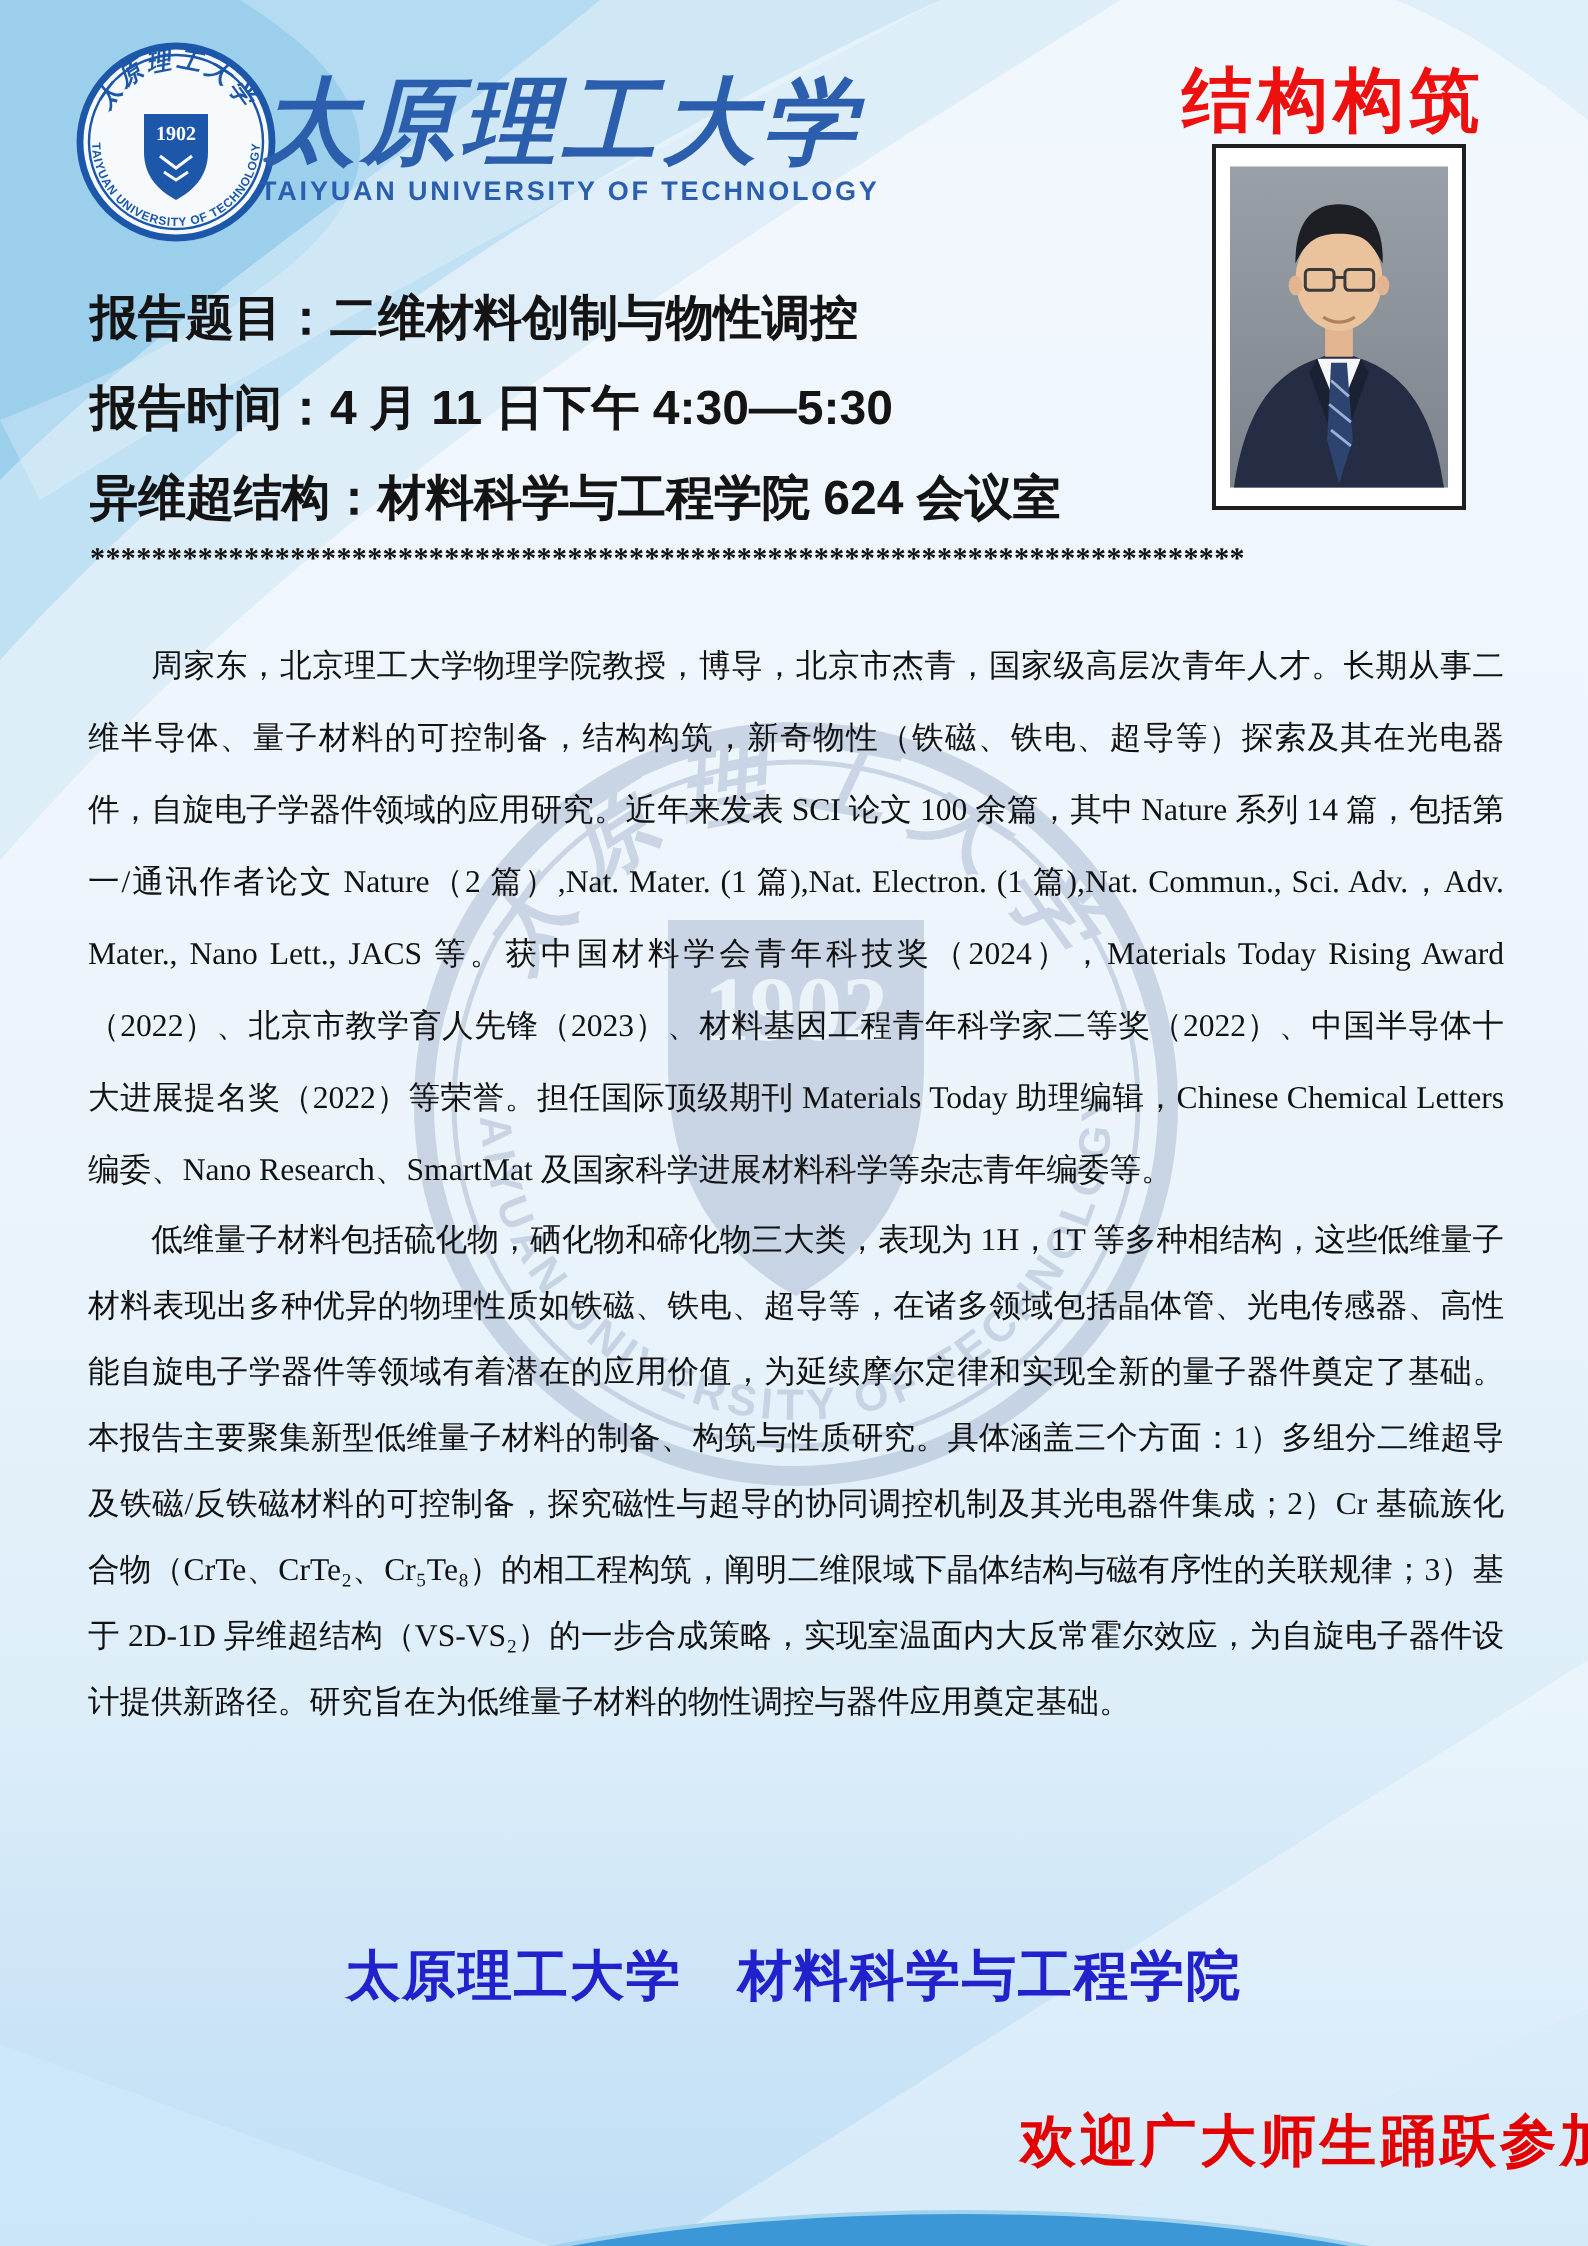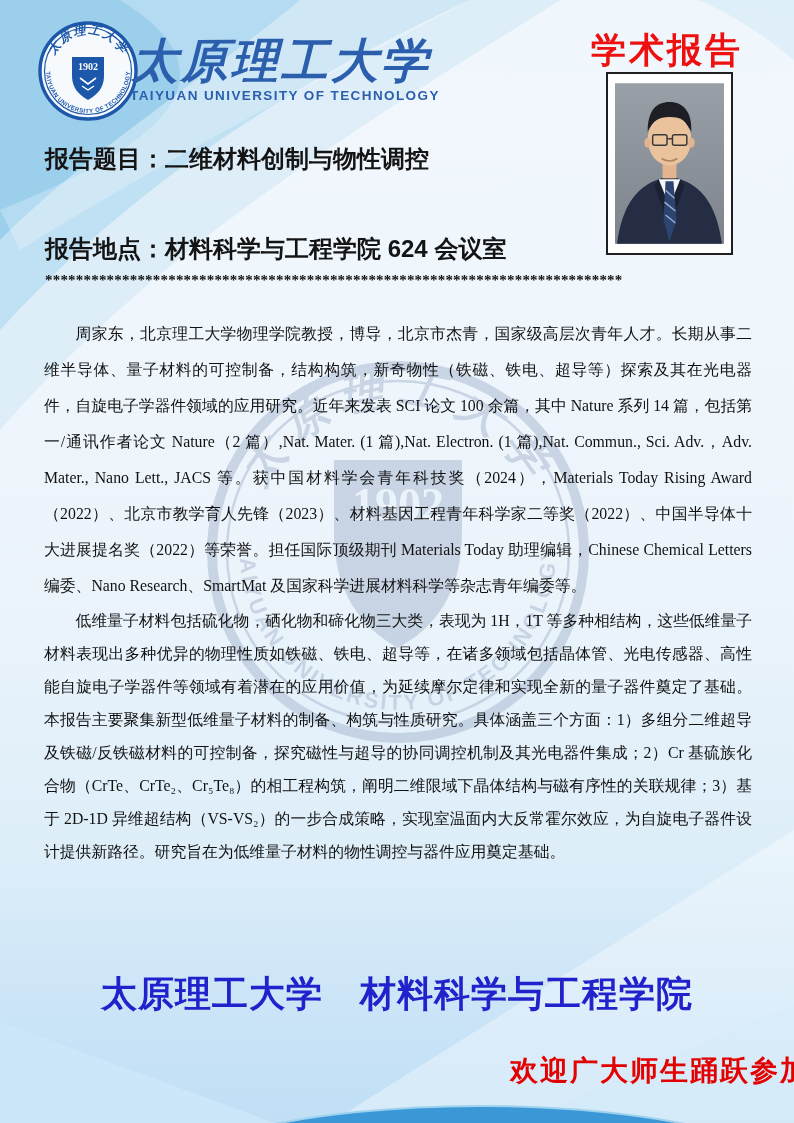--- a/index.html
+++ b/index.html
@@ -50,21 +50,21 @@
   .body-para{
     position:absolute;left:44px;width:708px;margin:0;
     font-size:15.8px;text-align:justify;text-justify:inter-ideograph;
     text-indent:2em;color:#121212;
   }
   .para-speaker{top:316px;height:292px;line-height:36px;}
   .para-abstract{top:604px;height:272px;line-height:33px;}
   .college{
     position:absolute;left:0;top:970px;width:794px;text-align:center;
     font-family:"Liberation Sans","DejaVu Sans",sans-serif;
-    font-size:36px;font-weight:bold;color:#2222cc;letter-spacing:1px;white-space:nowrap;
+    font-size:27px;font-weight:bold;color:#2222cc;letter-spacing:1px;white-space:nowrap;
   }
   .welcome{
     position:absolute;left:16px;top:1052px;width:794px;text-align:right;
     font-size:28px;font-weight:bold;color:#e30000;letter-spacing:2px;white-space:nowrap;
   }
 </style>
 </head>
 <body>
 
 <div class="page">
@@ -115,21 +115,21 @@
       <textPath href="#logoBotArc" startOffset="50%" text-anchor="middle">TAIYUAN UNIVERSITY OF TECHNOLOGY</textPath>
     </text>
     <path d="M 35,37 L 67,37 L 67,56 C 67,68 60,75 51,80 C 42,75 35,68 35,56 Z" fill="#1d57a9"></path>
     <text x="51" y="50" text-anchor="middle" font-size="10" font-weight="bold" fill="#ffffff">1902</text>
     <path d="M43,58 L51,64 L59,58" stroke="#ffffff" stroke-width="1.6" fill="none"></path>
     <path d="M45,66 L51,70 L57,66" stroke="#ffffff" stroke-width="1.4" fill="none"></path>
   </svg>
 
   <div class="brand-cn">太原理工大学</div>
   <div class="brand-en">TAIYUAN UNIVERSITY OF TECHNOLOGY</div>
-  <div class="badge">学术报告</div>
+  <div class="badge">结构构筑</div>
 
   <div class="photo">
     <svg width="109" height="163" viewBox="0 0 110 162">
       <defs>
         <linearGradient id="photoBg" x1="0" y1="0" x2="0" y2="1">
           <stop offset="0" stop-color="#9aa0a7"></stop>
           <stop offset="1" stop-color="#7e848c"></stop>
         </linearGradient>
       </defs>
       <rect x="0" y="0" width="110" height="162" fill="url(#photoBg)"></rect>
@@ -155,22 +155,25 @@
       <rect x="38" y="52" width="14.5" height="10.5" rx="2" fill="none" stroke="#3a3a3a" stroke-width="1.5"></rect>
       <rect x="58" y="52" width="14.5" height="10.5" rx="2" fill="none" stroke="#3a3a3a" stroke-width="1.5"></rect>
       <line x1="52.5" y1="56" x2="58" y2="56" stroke="#3a3a3a" stroke-width="1.5"></line>
       <path d="M 47,76 Q 55,81 63,76" stroke="#b08060" stroke-width="1.6" fill="none"></path>
     </svg>
   </div>
 
   <div class="info-row" style="top:143px">
     <span>报告题目：</span><span>二维材料创制与物性调控</span>
   </div>
+  <div class="info-row" style="top:188px">
+    <span>报告时间：</span><span>4 月 11 日下午 4:30—5:30</span>
+  </div>
   <div class="info-row" style="top:233px">
-    <span>报告地点：</span><span>材料科学与工程学院 624 会议室</span>
+    <span>异维超结构：</span><span>材料科学与工程学院 624 会议室</span>
   </div>
 
   <div class="divider">***************************************************************************</div>
 
   <p class="body-para para-speaker">周家东，北京理工大学物理学院教授，博导，北京市杰青，国家级高层次青年人才。长期从事二维半导体、量子材料的可控制备，结构构筑，新奇物性（铁磁、铁电、超导等）探索及其在光电器件，自旋电子学器件领域的应用研究。近年来发表 SCI 论文 100 余篇，其中 Nature 系列 14 篇，包括第一/通讯作者论文 Nature（2 篇）,Nat. Mater. (1 篇),Nat. Electron. (1 篇),Nat. Commun., Sci. Adv.，Adv. Mater., Nano Lett., JACS 等。获中国材料学会青年科技奖（2024），Materials Today Rising Award（2022）、北京市教学育人先锋（2023）、材料基因工程青年科学家二等奖（2022）、中国半导体十大进展提名奖（2022）等荣誉。担任国际顶级期刊 Materials Today 助理编辑，Chinese Chemical Letters 编委、Nano Research、SmartMat 及国家科学进展材料科学等杂志青年编委等。</p>
 
   <p class="body-para para-abstract">低维量子材料包括硫化物，硒化物和碲化物三大类，表现为 1H，1T 等多种相结构，这些低维量子材料表现出多种优异的物理性质如铁磁、铁电、超导等，在诸多领域包括晶体管、光电传感器、高性能自旋电子学器件等领域有着潜在的应用价值，为延续摩尔定律和实现全新的量子器件奠定了基础。本报告主要聚集新型低维量子材料的制备、构筑与性质研究。具体涵盖三个方面：1）多组分二维超导及铁磁/反铁磁材料的可控制备，探究磁性与超导的协同调控机制及其光电器件集成；2）Cr 基硫族化合物（CrTe、CrTe₂、Cr₅Te₈）的相工程构筑，阐明二维限域下晶体结构与磁有序性的关联规律；3）基于 2D-1D 异维超结构（VS-VS₂）的一步合成策略，实现室温面内大反常霍尔效应，为自旋电子器件设计提供新路径。研究旨在为低维量子材料的物性调控与器件应用奠定基础。</p>
 
   <div class="college">太原理工大学　材料科学与工程学院</div>
   <div class="welcome">欢迎广大师生踊跃参加</div>

